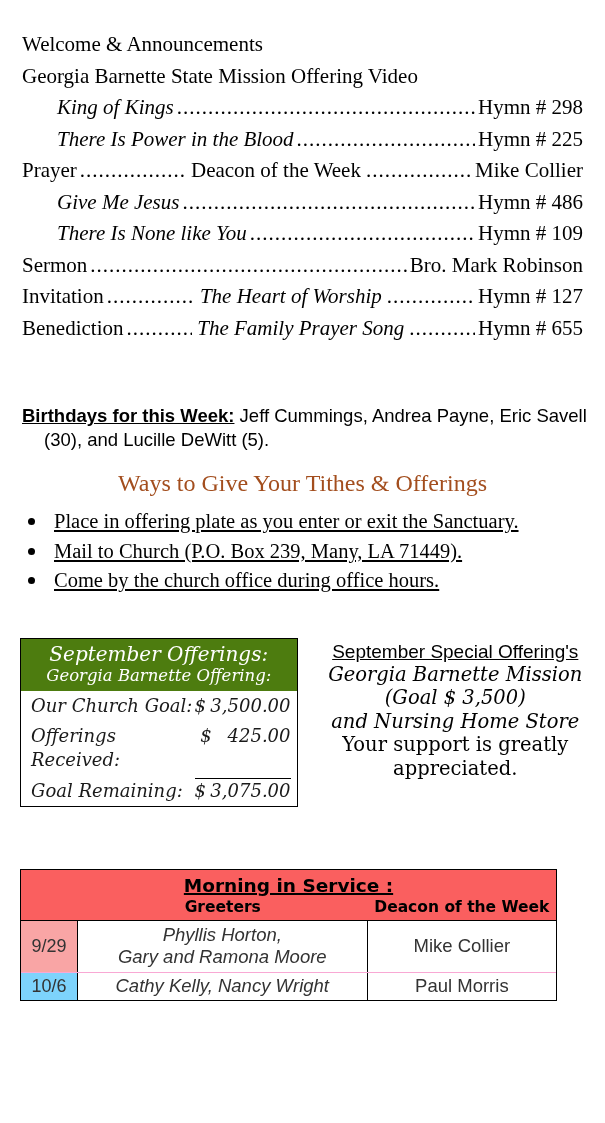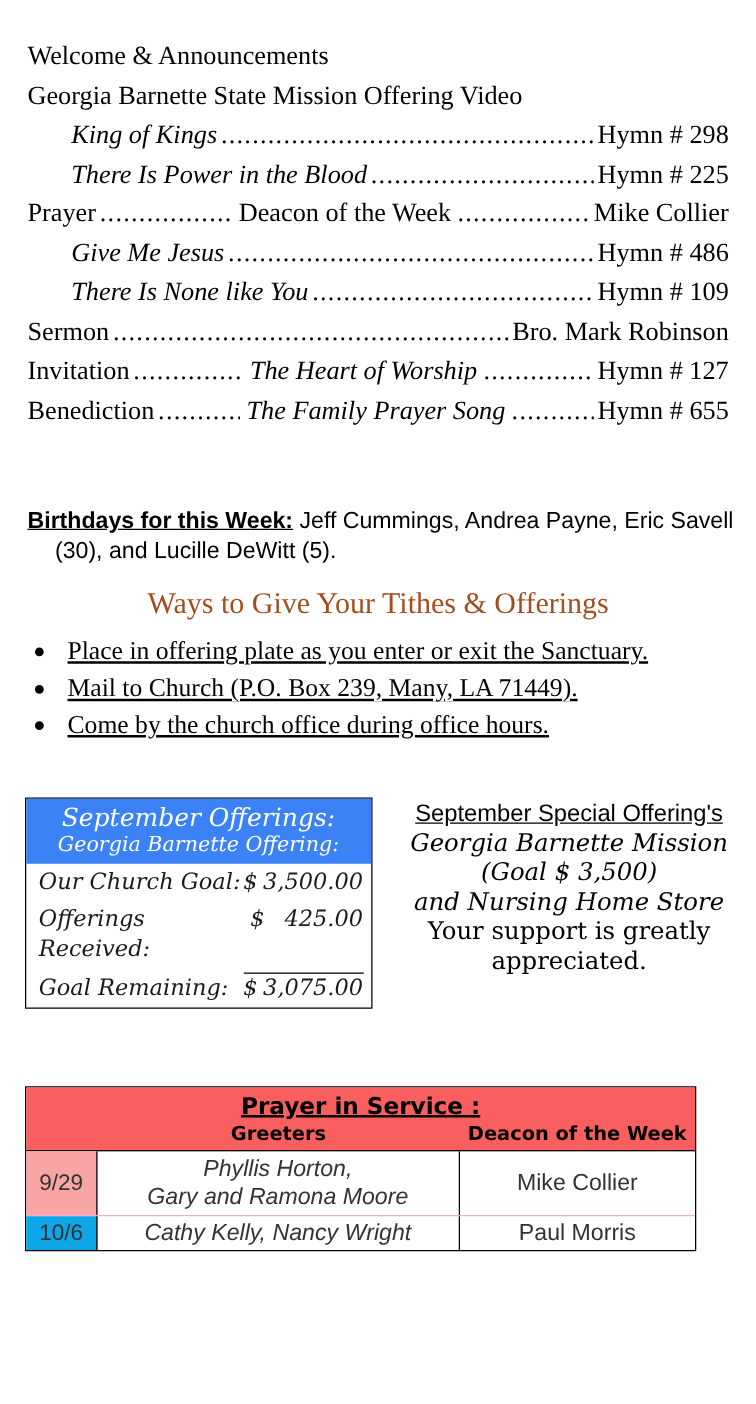--- a/index.html
+++ b/index.html
@@ -139,21 +139,21 @@
 <div class="ways-heading" style="color:#A34E1E">Ways to Give Your Tithes &amp; Offerings</div>
 <ul class="bullets">
   <li><span>Place in offering plate as you enter or exit the Sanctuary.</span></li>
   <li><span>Mail to Church (P.O. Box 239, Many, LA  71449).</span></li>
   <li><span>Come by the church office during office hours.</span></li>
 </ul>
 
 <div class="two-col">
 
   <div class="sept-table">
-    <div class="sept-head" style="background:#3b82f6">
+    <div class="sept-head" style="background:#4d7c0f">
       <div class="l1">September Offerings:</div>
       <div class="l2">Georgia Barnette Offering:</div>
     </div>
     <div class="sept-row">
       <span>Our Church Goal:</span>
       <span class="sept-amt">
         <span>$</span>
         <span>3,500.00</span>
       </span>
     </div>
@@ -179,35 +179,35 @@
     <div class="ln ital">(Goal $ 3,500)</div>
     <div class="ln ital">and Nursing Home Store</div>
     <div class="ln">Your support is greatly</div>
     <div class="ln">appreciated.</div>
   </div>
 
 </div>
 
 <div class="mis">
   <div class="mis-head" style="background:#FA5F5F">
-    <div class="mis-title"><span>Prayer in Service :</span></div>
+    <div class="mis-title"><span>Morning in Service :</span></div>
     <div class="mis-labels">
       <span class="sp"></span>
       <span class="g">Greeters</span>
       <span class="d">Deacon of the Week</span>
     </div>
   </div>
   <div class="mis-row row1">
     <div class="mis-date" style="background:#F9A5A5">9/29</div>
     <div class="mis-greeters">
       <span>Phyllis Horton,</span><br>
       <span>Gary and Ramona Moore</span>
     </div>
     <div class="mis-deacon">Mike Collier</div>
   </div>
   <div class="mis-row row2">
-    <div class="mis-date" style="background:#0ea5e9">10/6</div>
+    <div class="mis-date" style="background:#7dd3fc">10/6</div>
     <div class="mis-greeters">
       <span>Cathy Kelly, Nancy Wright</span>
     </div>
     <div class="mis-deacon">Paul Morris</div>
   </div>
 </div>
 
 </body></html>

